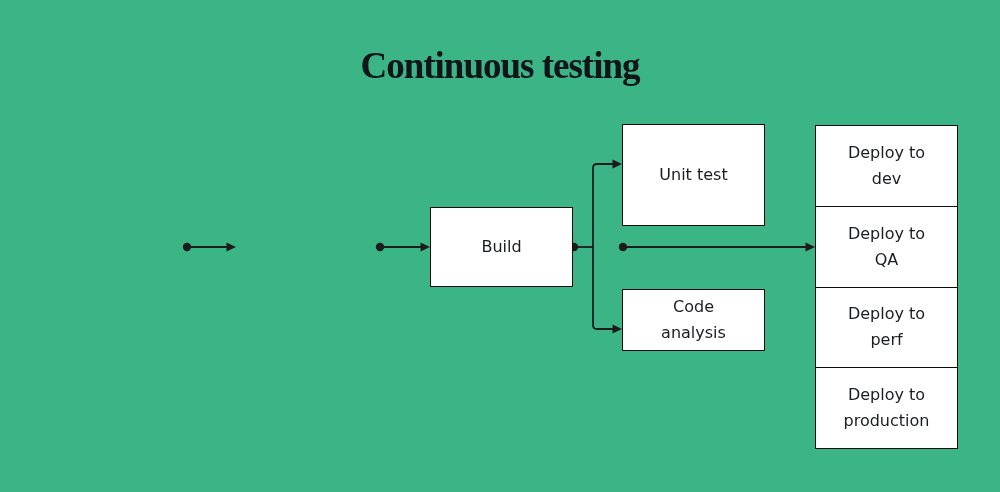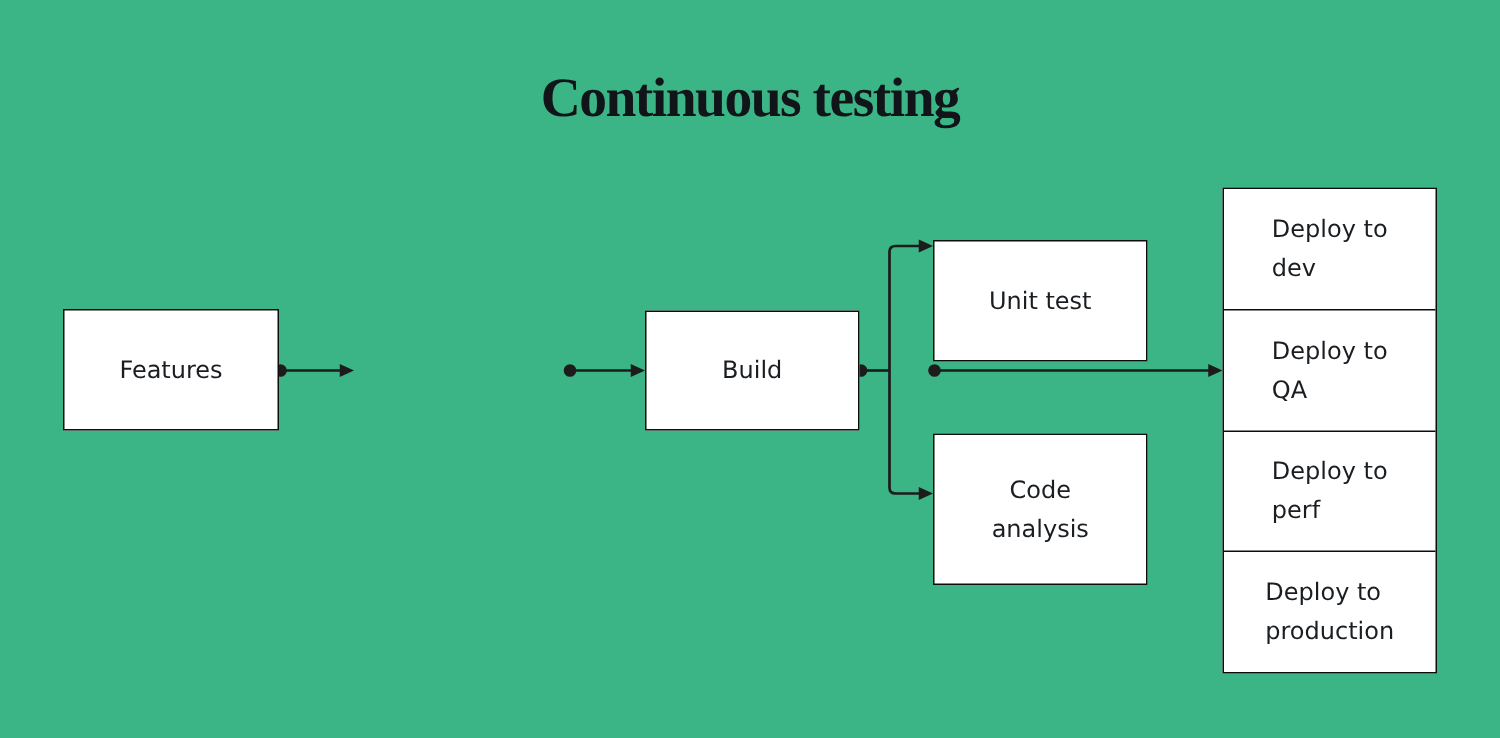--- a/index.html
+++ b/index.html
@@ -52,21 +52,21 @@
     border: 1.5px solid var(--box-border);
     background: var(--box-fill);
     display: flex;
     flex-direction: column;
   }
   .deploy-cell {
     flex: 1 1 0;
     display: flex;
     align-items: center;
     justify-content: center;
-    text-align: left;
+    text-align: center;
     font-size: 16px;
     line-height: 26px;
     color: var(--text);
     white-space: pre-line;
   }
   .deploy-cell + .deploy-cell { border-top: 1.5px solid var(--box-border); }
   svg.connectors {
     position: absolute;
     left: 0; top: 0;
     width: 1000px; height: 492px;
@@ -108,34 +108,31 @@
       <polygon class="head" points="622,329 612.5,324.6 612.5,333.4"></polygon>
     </g>
 
     <g>
       <circle class="dot" cx="623" cy="247" r="4.2"></circle>
       <line class="conn" x1="623" y1="247" x2="807" y2="247"></line>
       <polygon class="head" points="815,247 805.5,242.6 805.5,251.4"></polygon>
     </g>
   </svg>
 
-  <div class="node" style="left:42px; top:206px; width:144px; height:81px;">
-    <span>Features</span>
-  </div>
 
 
   <div class="node" style="left:430px; top:207px; width:143px; height:80px;">
     <span>Build</span>
   </div>
 
-  <div class="node" style="left:622px; top:124px; width:143px; height:81px;margin-top:36px;">
+  <div class="node" style="left:622px; top:124px; width:143px; height:102px;">
     <span>Unit test</span>
   </div>
 
-  <div class="node" style="left:622px; top:289px; width:143px; height:101px;">
+  <div class="node" style="left:622px; top:289px; width:143px; height:62px;">
     <span>Code
 analysis</span>
   </div>
 
   <div class="deploy-column">
     <div class="deploy-cell">
       <span>Deploy to
 dev</span>
     </div>
     <div class="deploy-cell">

